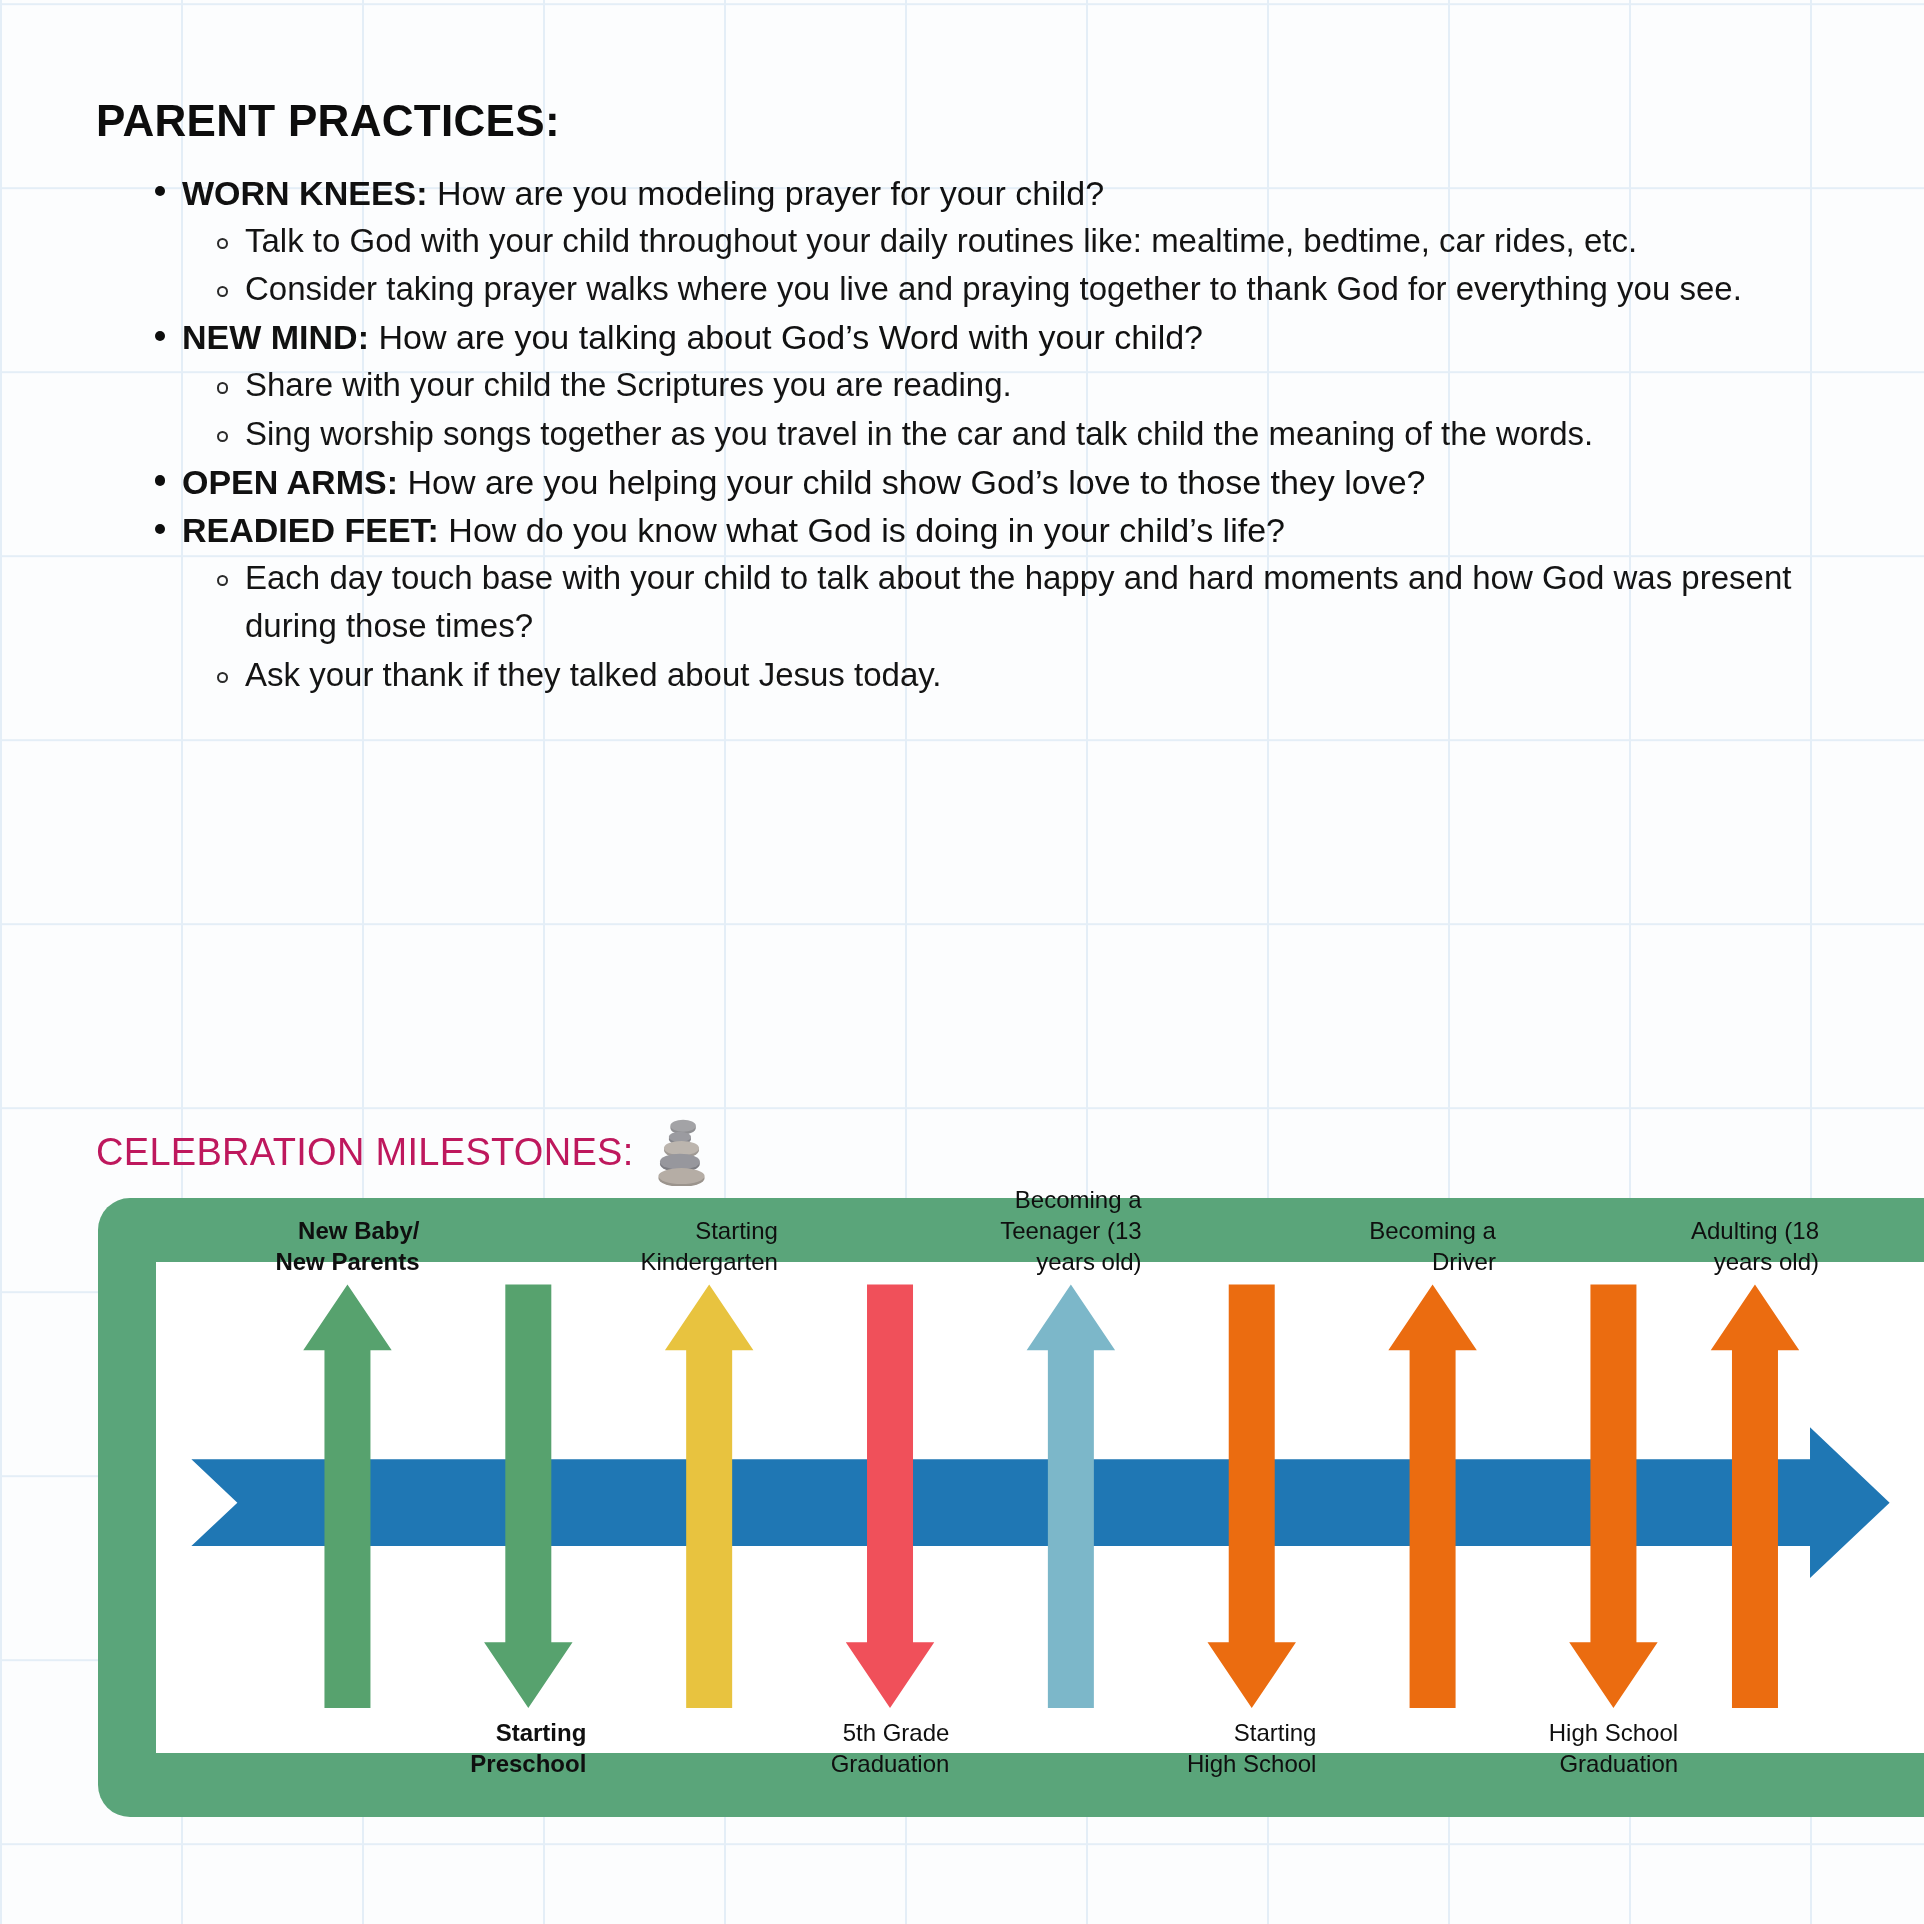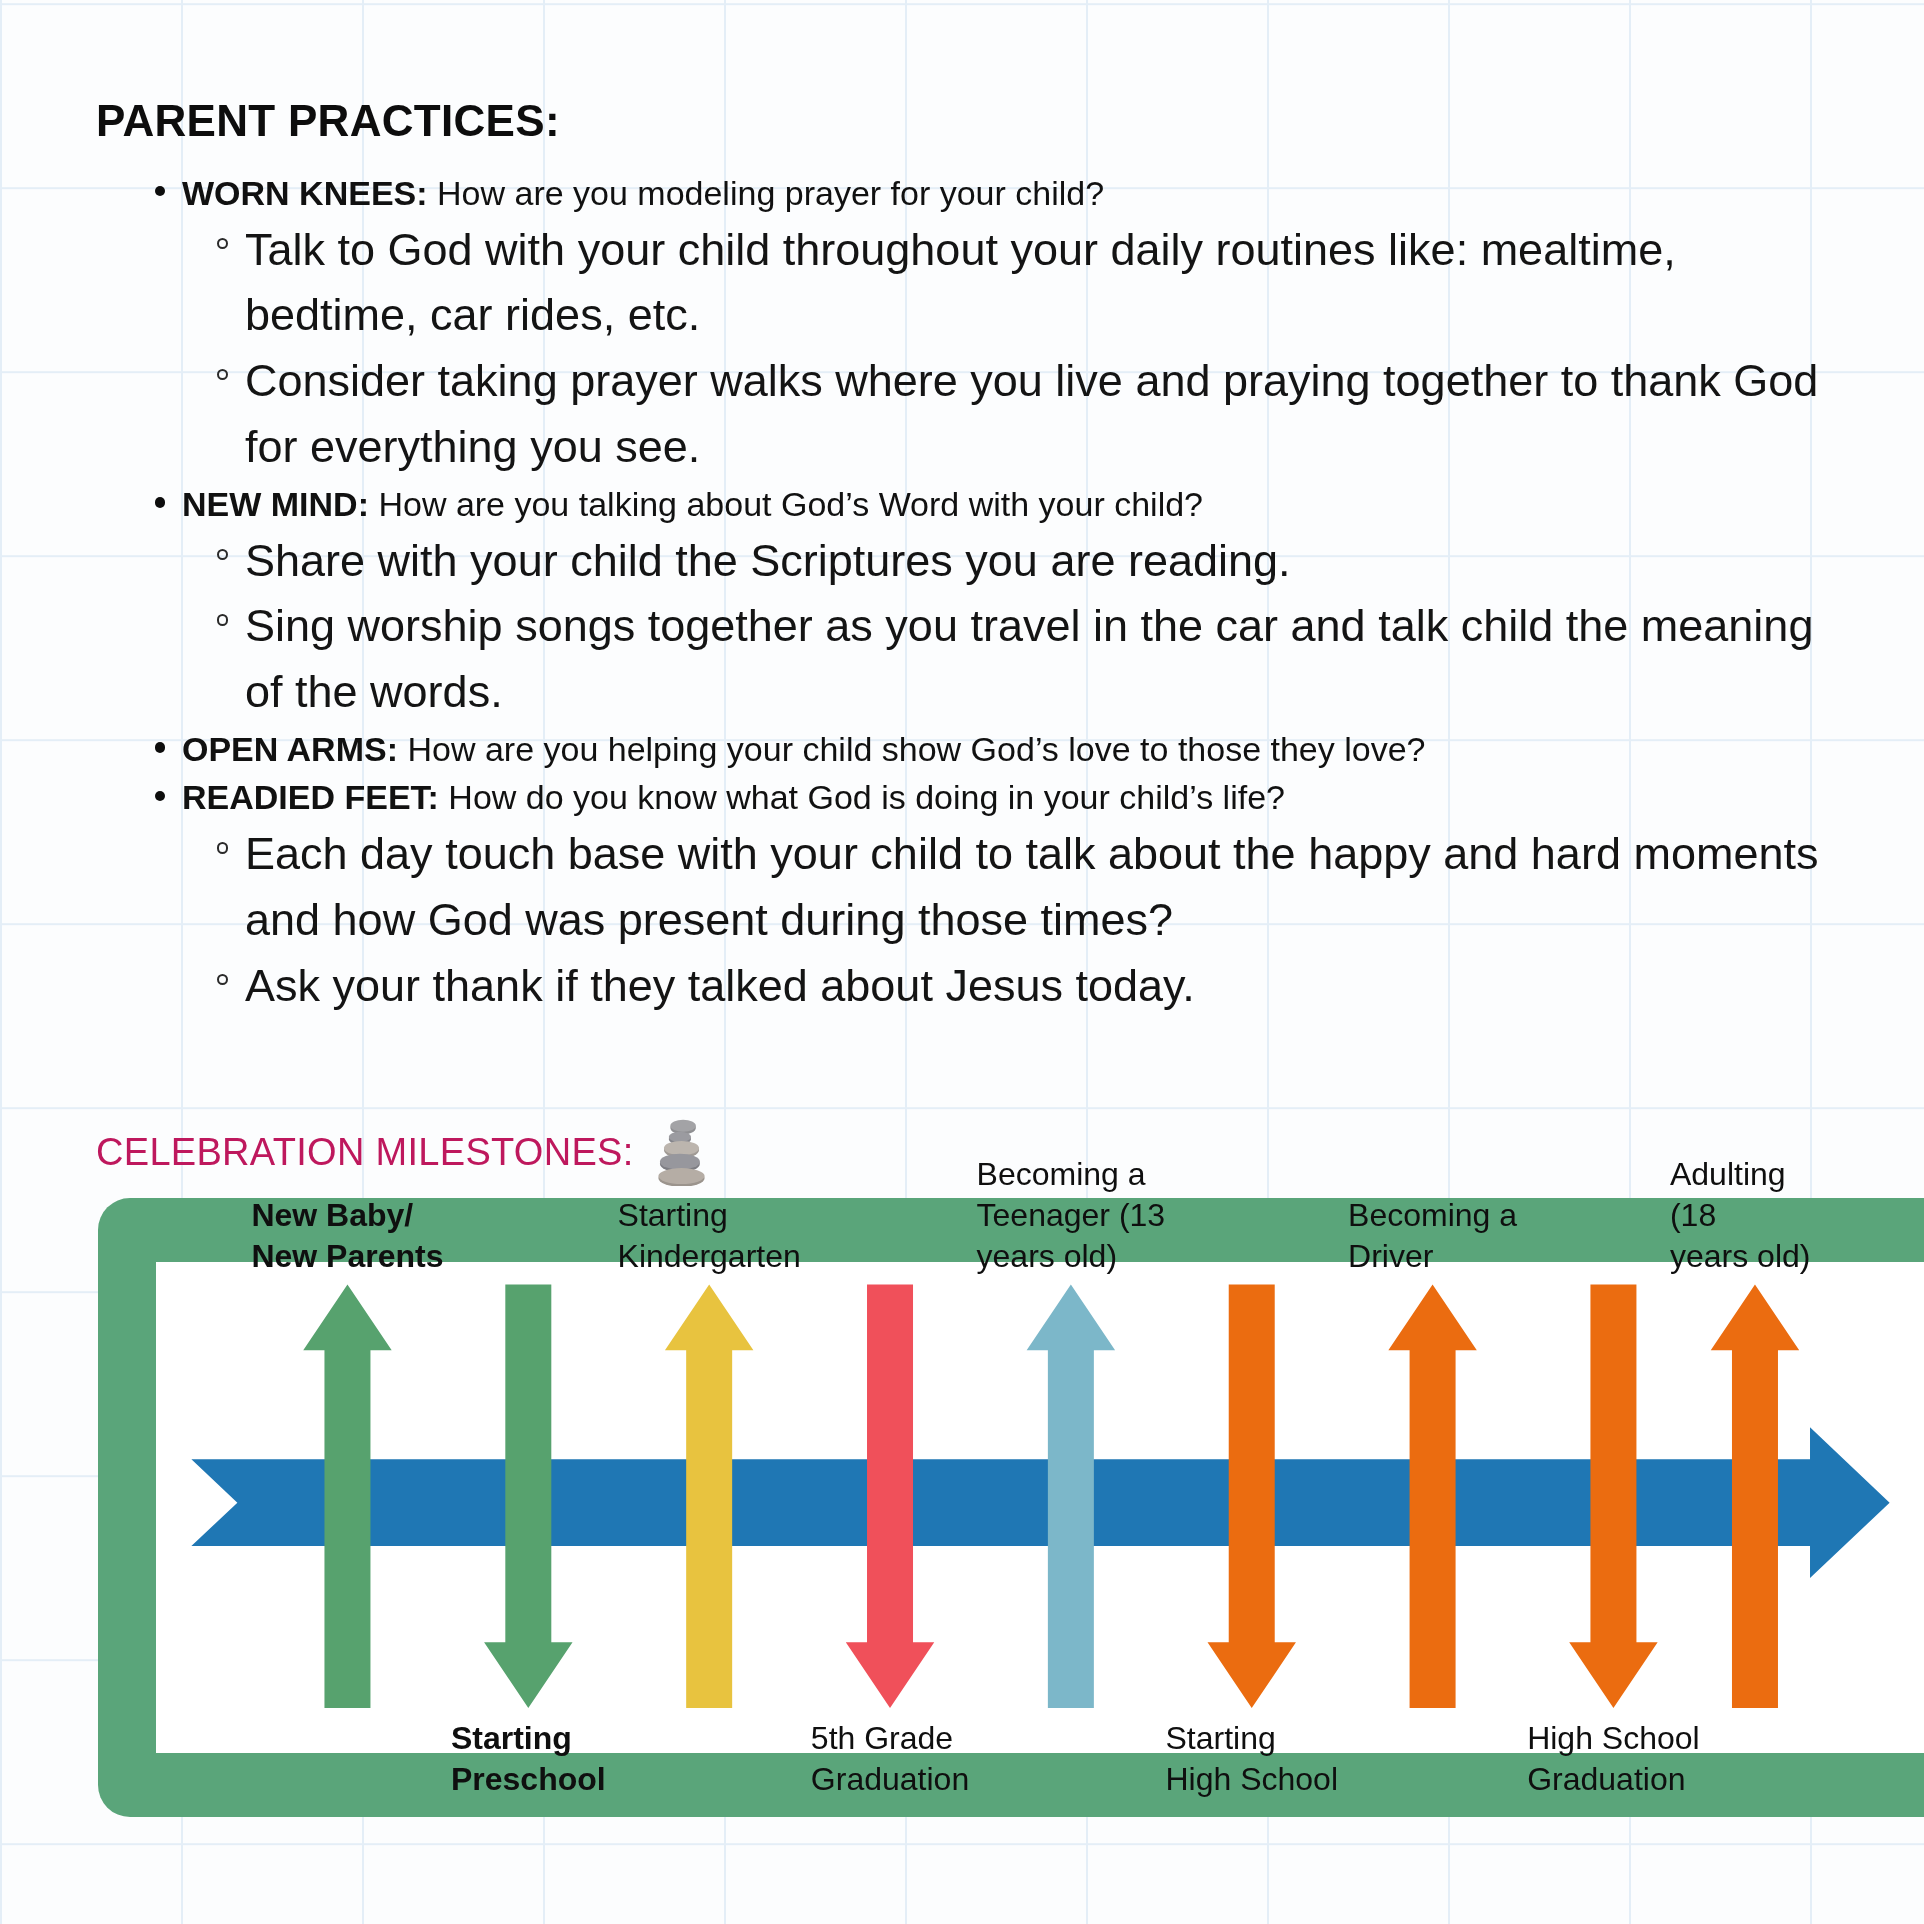--- a/index.html
+++ b/index.html
@@ -93,21 +93,21 @@
     position: absolute;
     left: 35px;
     top: 21px;
     width: 11.2px;
     height: 11.2px;
     border: 2.4px solid #2a2a2a;
     border-radius: 50%;
     box-sizing: border-box;
   }
   .sub-line {
-    font-size: 45px;
+    font-size: 33px;
     line-height: 1.46;
     color: #141414;
     margin: 0;
   }
 
   
   #milestones-heading-row {
     position: absolute;
     left: 96px;
     top: 1119px;
@@ -149,22 +149,22 @@
   #timeline-svg {
     position: absolute;
     left: 0;
     top: 0;
     width: 100%;
     height: 100%;
   }
 
   .ms-label {
     position: absolute;
-    text-align: left;
-    font-size: 32px;
+    text-align: right;
+    font-size: 24px;
     line-height: 1.28;
     color: #0f0f0f;
     white-space: pre-line;
   }
   .ms-label.bold { font-weight: bold; }
   .ms-label.top    { transform: translate(-50%, -100%); }
   .ms-label.bottom { transform: translate(-50%, 0); }
 </style>
 </head>
 <body>

